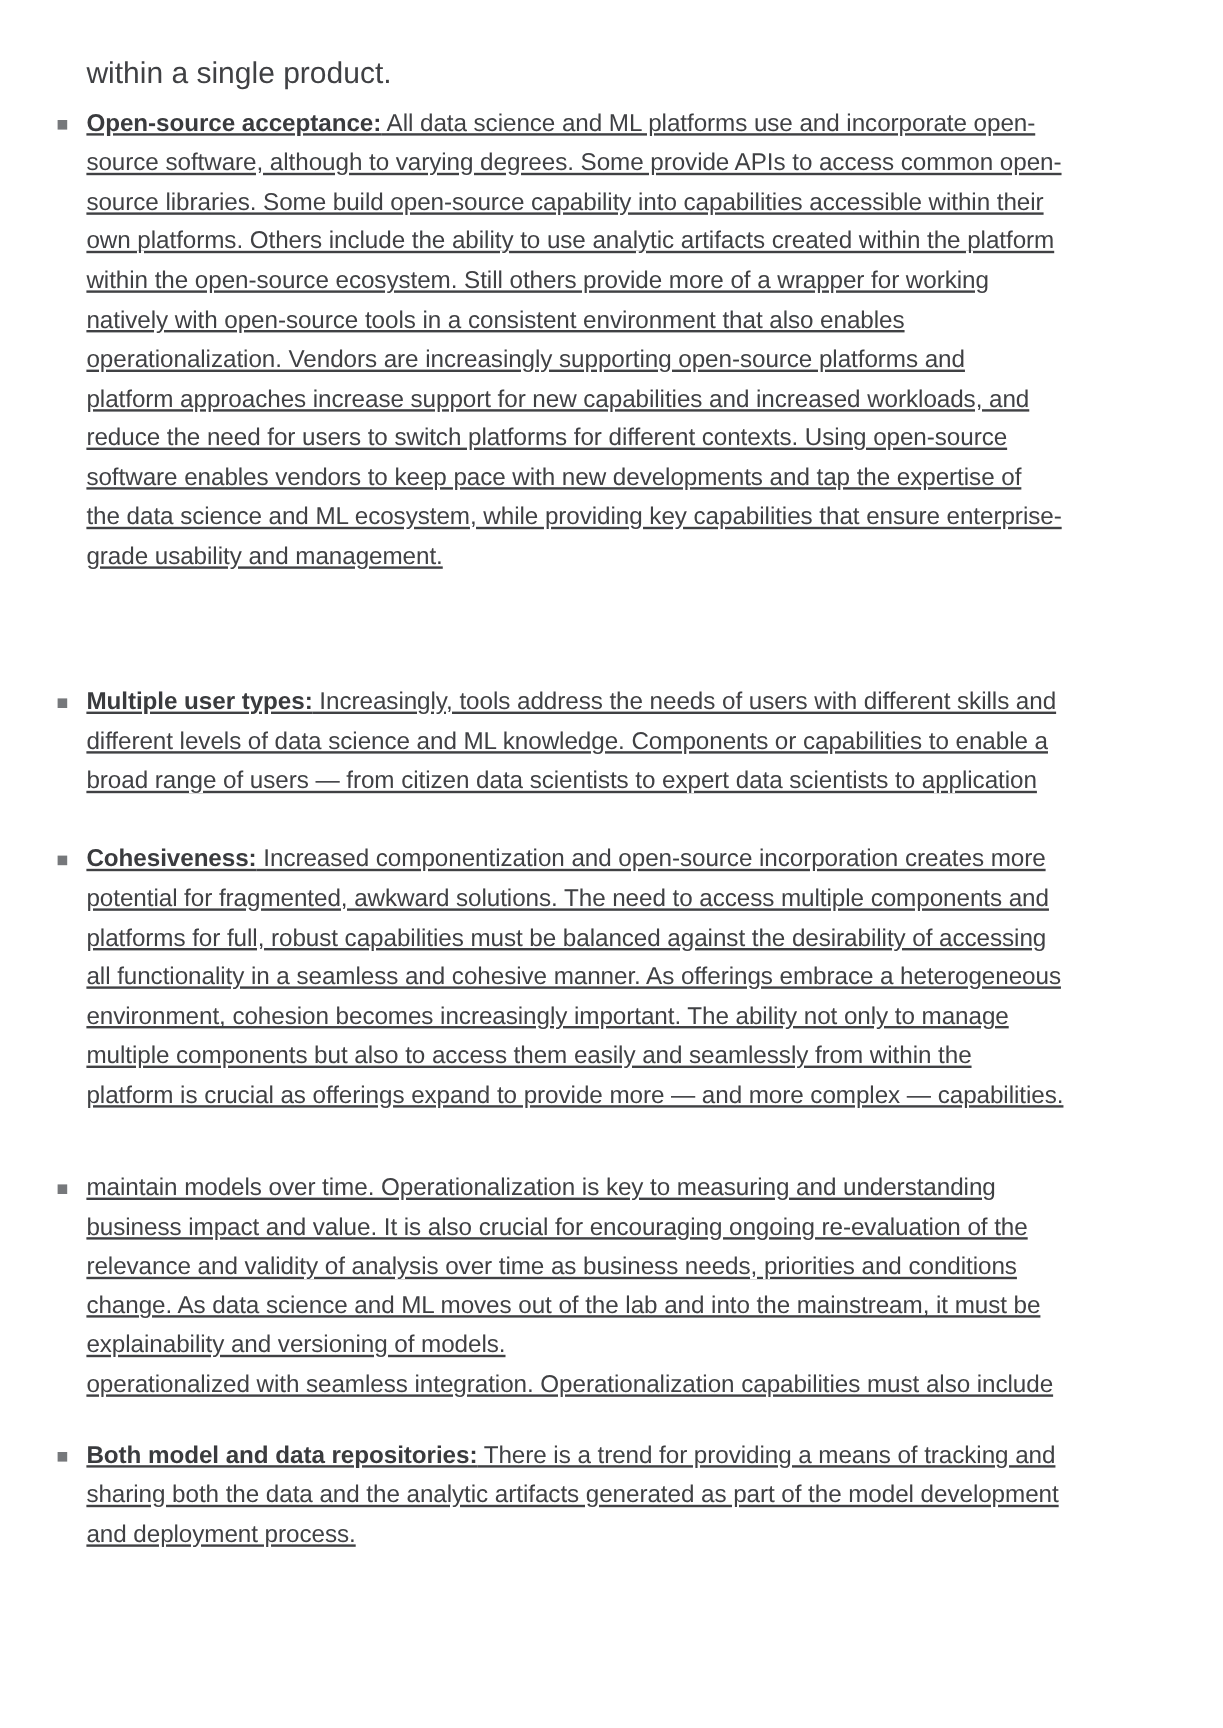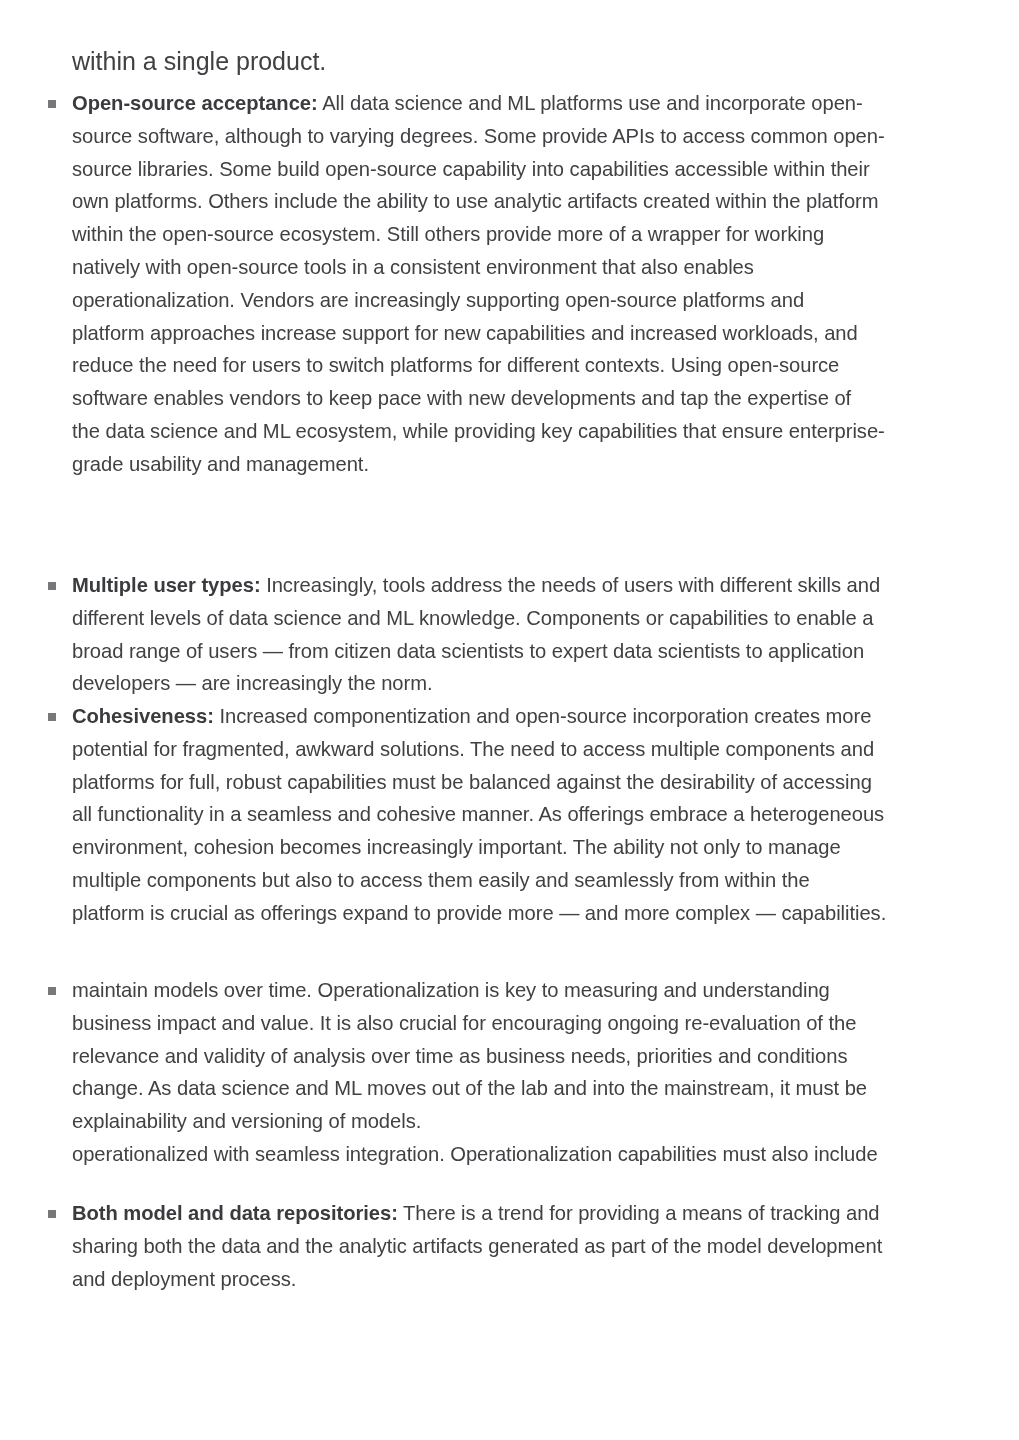--- a/index.html
+++ b/index.html
@@ -36,20 +36,21 @@
     top: 0;
     width: 1019px;
     margin: 0;
     padding: 0;
     list-style: none;
   }
   .bullet-item {
     position: absolute;
     left: 72px;
     width: 900px;
+    text-decoration: underline;
   }
   .bullet-marker {
     position: absolute;
     left: -24px;
     top: 13px;
     width: 8px;
     height: 8px;
     background: #76787b;
   }
   .line {
@@ -87,21 +88,20 @@
       <span class="line">software enables vendors to keep pace with new developments and tap the expertise of</span>
       <span class="line">the data science and ML ecosystem, while providing key capabilities that ensure enterprise-</span>
       <span class="line">grade usability and management.</span>
     </li>
 
     <li class="bullet-item" style="top:569px;">
       <span class="bullet-marker"></span>
       <span class="line"><span class="term">Multiple user types:</span><span> Increasingly, tools address the needs of users with different skills and</span></span>
       <span class="line">different levels of data science and ML knowledge. Components or capabilities to enable a</span>
       <span class="line">broad range of users — from citizen data scientists to expert data scientists to application</span>
-      <span class="line">developers — are increasingly the norm.</span>
     </li>
 
     <li class="bullet-item" style="top:700px;">
       <span class="bullet-marker"></span>
       <span class="line"><span class="term">Cohesiveness:</span><span> Increased componentization and open-source incorporation creates more</span></span>
       <span class="line">potential for fragmented, awkward solutions. The need to access multiple components and</span>
       <span class="line">platforms for full, robust capabilities must be balanced against the desirability of accessing</span>
       <span class="line">all functionality in a seamless and cohesive manner. As offerings embrace a heterogeneous</span>
       <span class="line">environment, cohesion becomes increasingly important. The ability not only to manage</span>
       <span class="line">multiple components but also to access them easily and seamlessly from within the</span>

